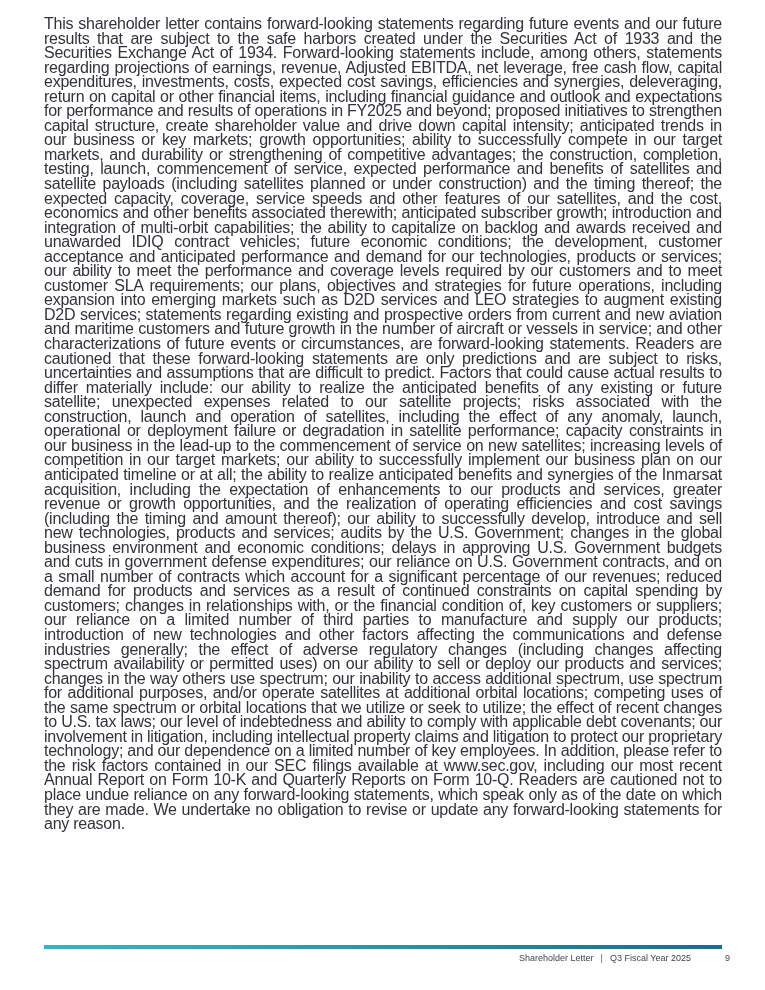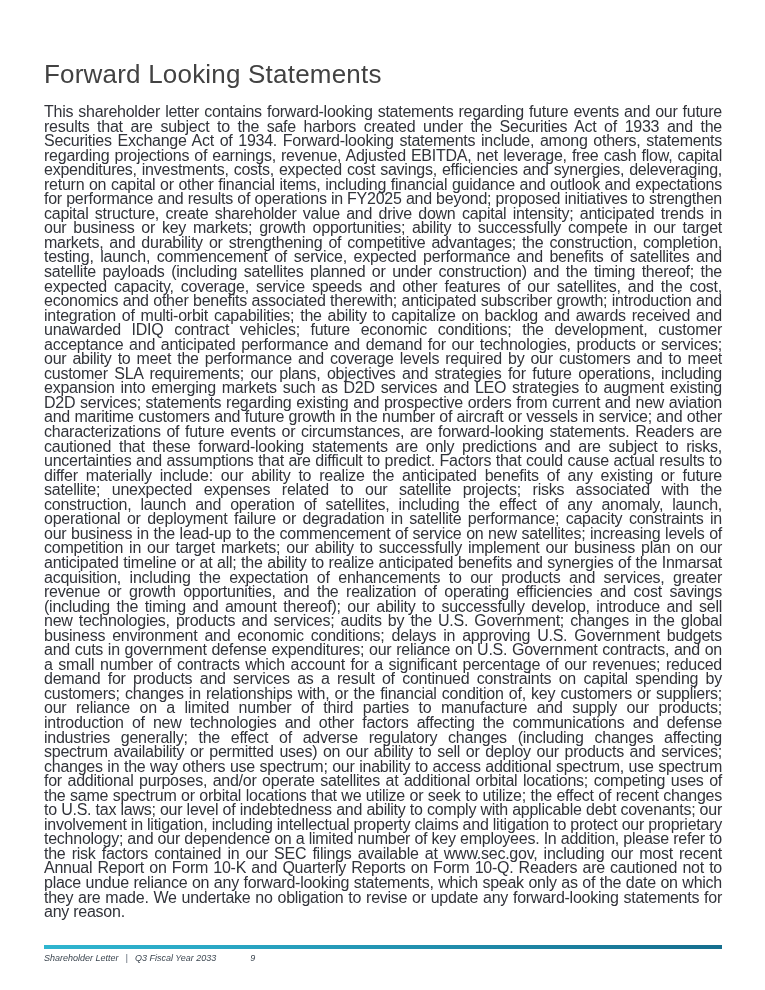--- a/index.html
+++ b/index.html
@@ -41,46 +41,45 @@
   .footer-rule {
     position: absolute;
     left: 44px;
     top: 945px;
     width: 678px;
     height: 4px;
     background: linear-gradient(to right, #2fb5cf 0%, #2aa8c5 25%, #1d85a4 70%, #156e8e 100%);
   }
   .footer-row {
     position: absolute;
-    left: 44px;
+    left: 52px;
     top: 952px;
     width: 678px;
     display: flex;
+    justify-content: flex-end;
     align-items: baseline;
     font-size: 9px;
     line-height: 12px;
     color: #3c4650;
-    font-style: italic;
   }
   .footer-sep {
     margin: 0 7px;
     color: #5a6570;
   }
   .footer-page-number {
     margin-left: 34px;
   }
 </style>
 </head>
 <body>
 
 <div class="page">
-  <h1 class="page-title">Forward Looking Statements</h1>
   <p class="body-paragraph">This shareholder letter contains forward-looking statements regarding future events and our future results that are subject to the safe harbors created under the Securities Act of 1933 and the Securities Exchange Act of 1934. Forward-looking statements include, among others, statements regarding projections of earnings, revenue, Adjusted EBITDA, net leverage, free cash flow, capital expenditures, investments, costs, expected cost savings, efficiencies and synergies, deleveraging, return on capital or other financial items, including financial guidance and outlook and expectations for performance and results of operations in FY2025 and beyond; proposed initiatives to strengthen capital structure, create shareholder value and drive down capital intensity; anticipated trends in our business or key markets; growth opportunities; ability to successfully compete in our target markets, and durability or strengthening of competitive advantages; the construction, completion, testing, launch, commencement of service, expected performance and benefits of satellites and satellite payloads (including satellites planned or under construction) and the timing thereof; the expected capacity, coverage, service speeds and other features of our satellites, and the cost, economics and other benefits associated therewith; anticipated subscriber growth; introduction and integration of multi-orbit capabilities; the ability to capitalize on backlog and awards received and unawarded IDIQ contract vehicles; future economic conditions; the development, customer acceptance and anticipated performance and demand for our technologies, products or services; our ability to meet the performance and coverage levels required by our customers and to meet customer SLA requirements; our plans, objectives and strategies for future operations, including expansion into emerging markets such as D2D services and LEO strategies to augment existing D2D services; statements regarding existing and prospective orders from current and new aviation and maritime customers and future growth in the number of aircraft or vessels in service; and other characterizations of future events or circumstances, are forward-looking statements. Readers are cautioned that these forward-looking statements are only predictions and are subject to risks, uncertainties and assumptions that are difficult to predict. Factors that could cause actual results to differ materially include: our ability to realize the anticipated benefits of any existing or future satellite; unexpected expenses related to our satellite projects; risks associated with the construction, launch and operation of satellites, including the effect of any anomaly, launch, operational or deployment failure or degradation in satellite performance; capacity constraints in our business in the lead-up to the commencement of service on new satellites; increasing levels of competition in our target markets; our ability to successfully implement our business plan on our anticipated timeline or at all; the ability to realize anticipated benefits and synergies of the Inmarsat acquisition, including the expectation of enhancements to our products and services, greater revenue or growth opportunities, and the realization of operating efficiencies and cost savings (including the timing and amount thereof); our ability to successfully develop, introduce and sell new technologies, products and services; audits by the U.S. Government; changes in the global business environment and economic conditions; delays in approving U.S. Government budgets and cuts in government defense expenditures; our reliance on U.S. Government contracts, and on a small number of contracts which account for a significant percentage of our revenues; reduced demand for products and services as a result of continued constraints on capital spending by customers; changes in relationships with, or the financial condition of, key customers or suppliers; our reliance on a limited number of third parties to manufacture and supply our products; introduction of new technologies and other factors affecting the communications and defense industries generally; the effect of adverse regulatory changes (including changes affecting spectrum availability or permitted uses) on our ability to sell or deploy our products and services; changes in the way others use spectrum; our inability to access additional spectrum, use spectrum for additional purposes, and/or operate satellites at additional orbital locations; competing uses of the same spectrum or orbital locations that we utilize or seek to utilize; the effect of recent changes to U.S. tax laws; our level of indebtedness and ability to comply with applicable debt covenants; our involvement in litigation, including intellectual property claims and litigation to protect our proprietary technology; and our dependence on a limited number of key employees. In addition, please refer to the risk factors contained in our SEC filings available at www.sec.gov, including our most recent Annual Report on Form 10-K and Quarterly Reports on Form 10-Q. Readers are cautioned not to place undue reliance on any forward-looking statements, which speak only as of the date on which they are made. We undertake no obligation to revise or update any forward-looking statements for any reason.</p>
 </div>
 
 <div class="footer-rule"></div>
 
 <div class="footer-row">
   <span>Shareholder Letter</span>
   <span class="footer-sep">|</span>
-  <span>Q3 Fiscal Year 2033</span>
+  <span>Q3 Fiscal Year 2025</span>
   <span class="footer-page-number">9</span>
 </div>
 
 </body></html>

